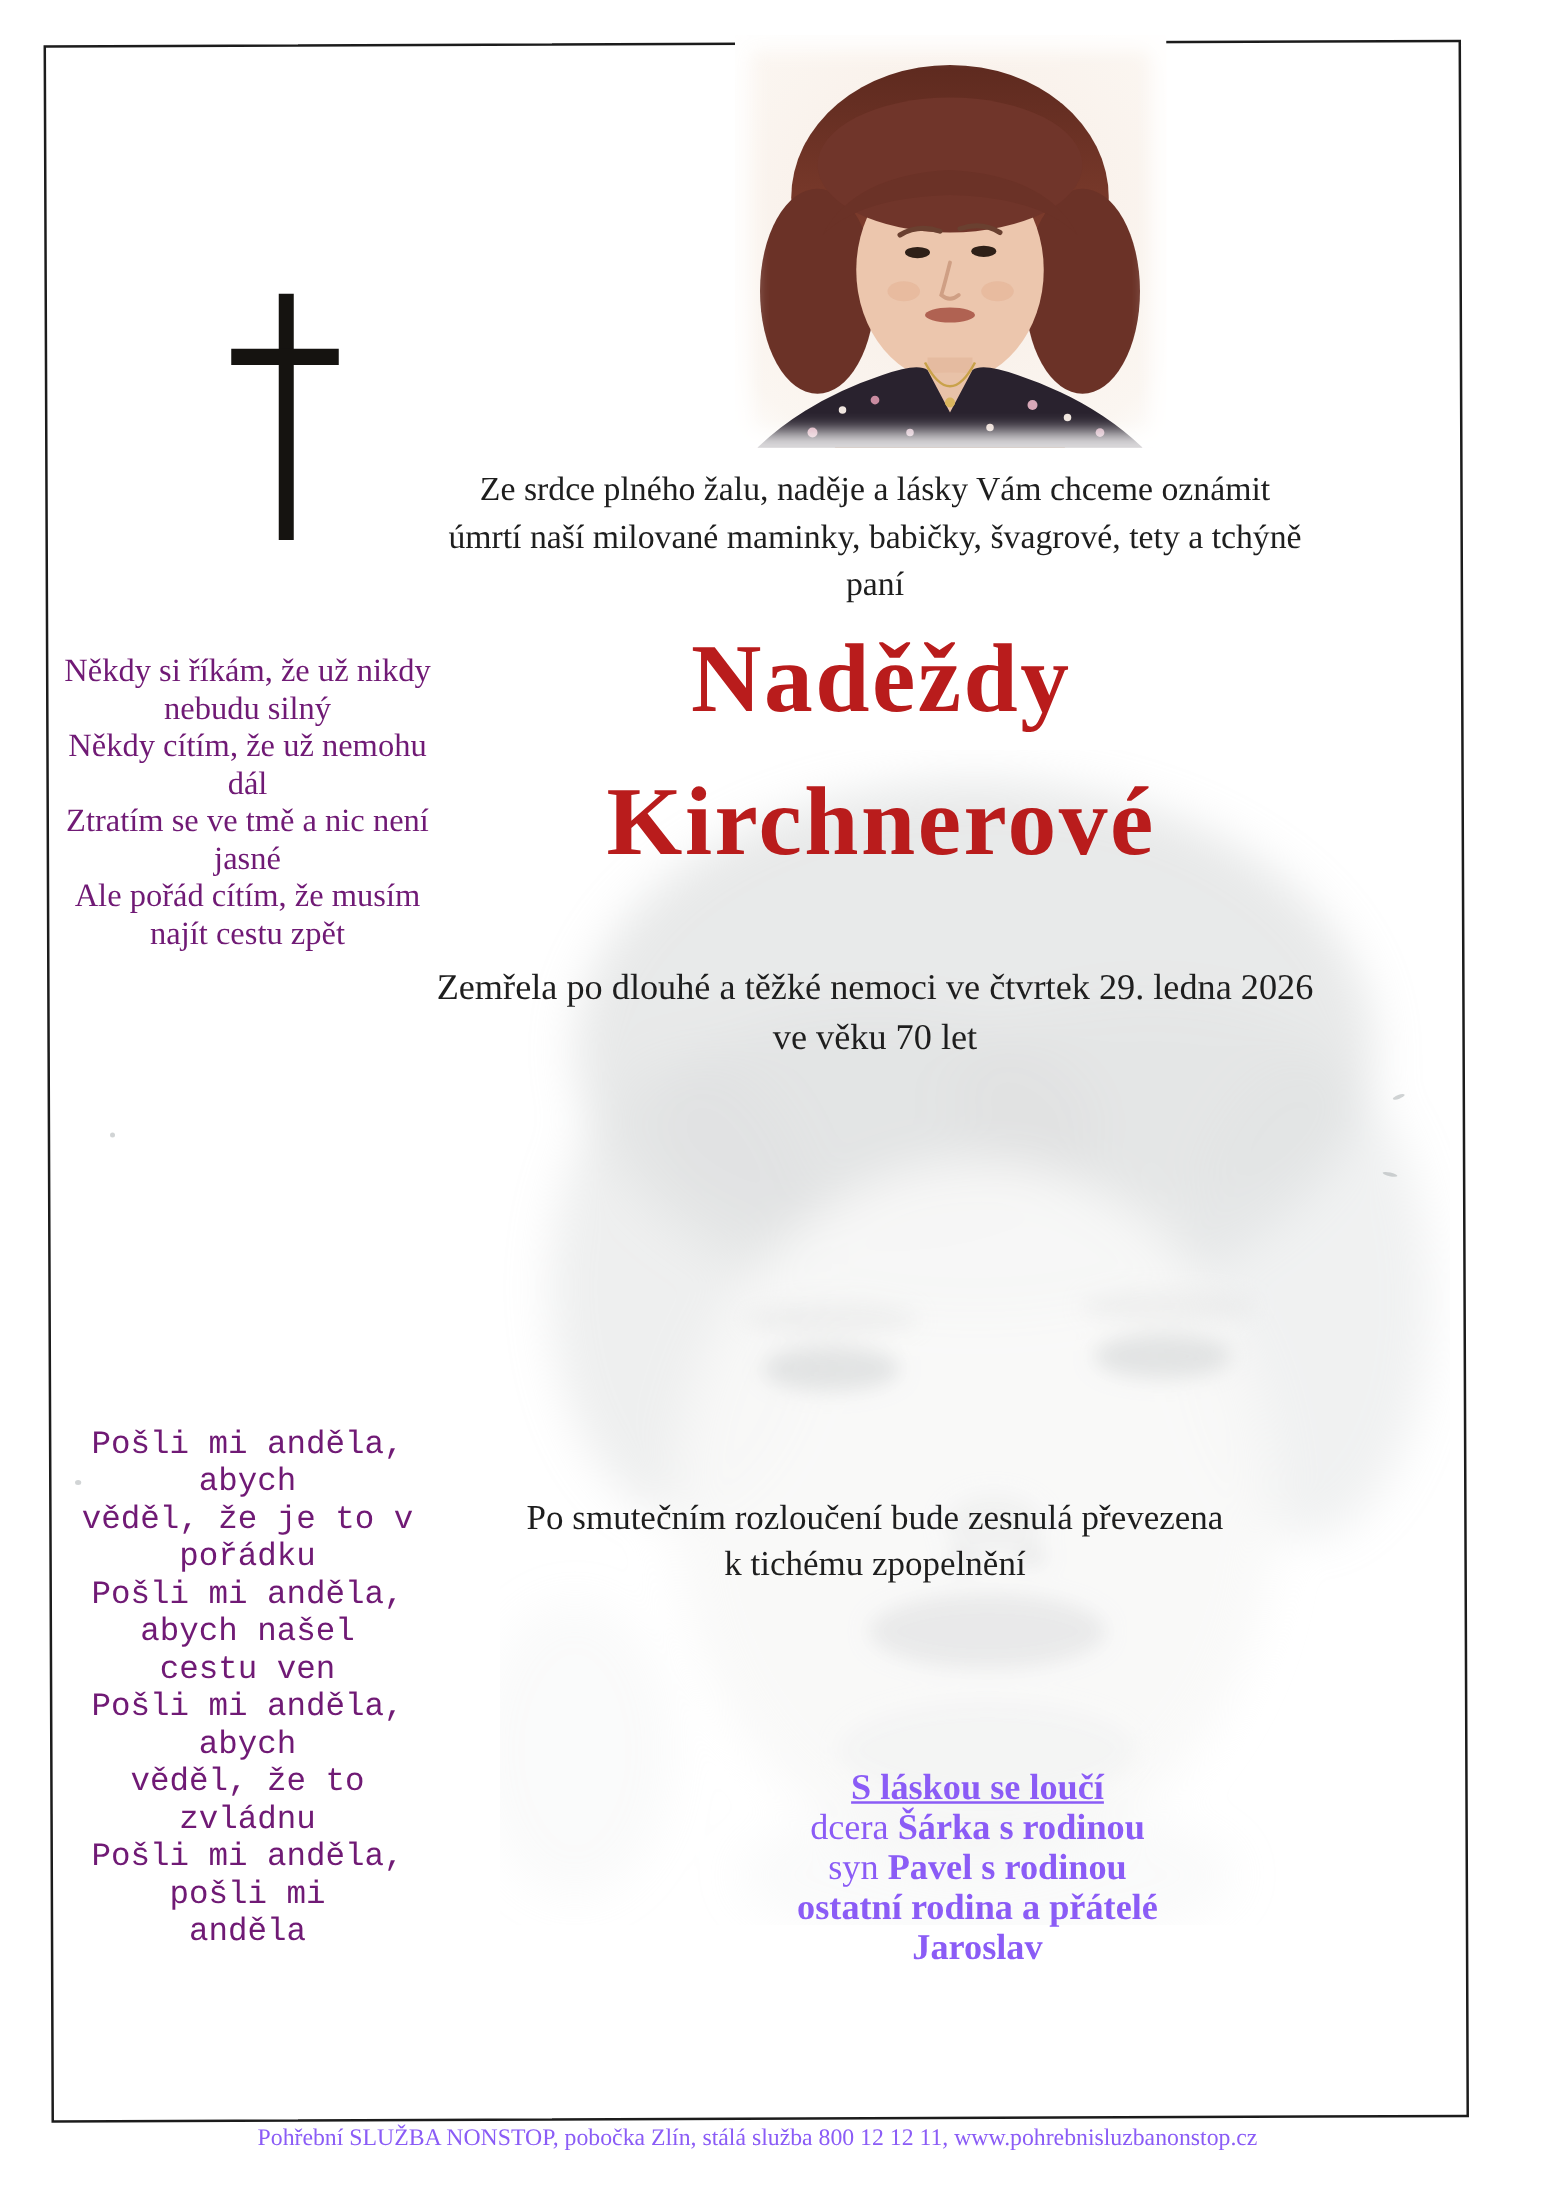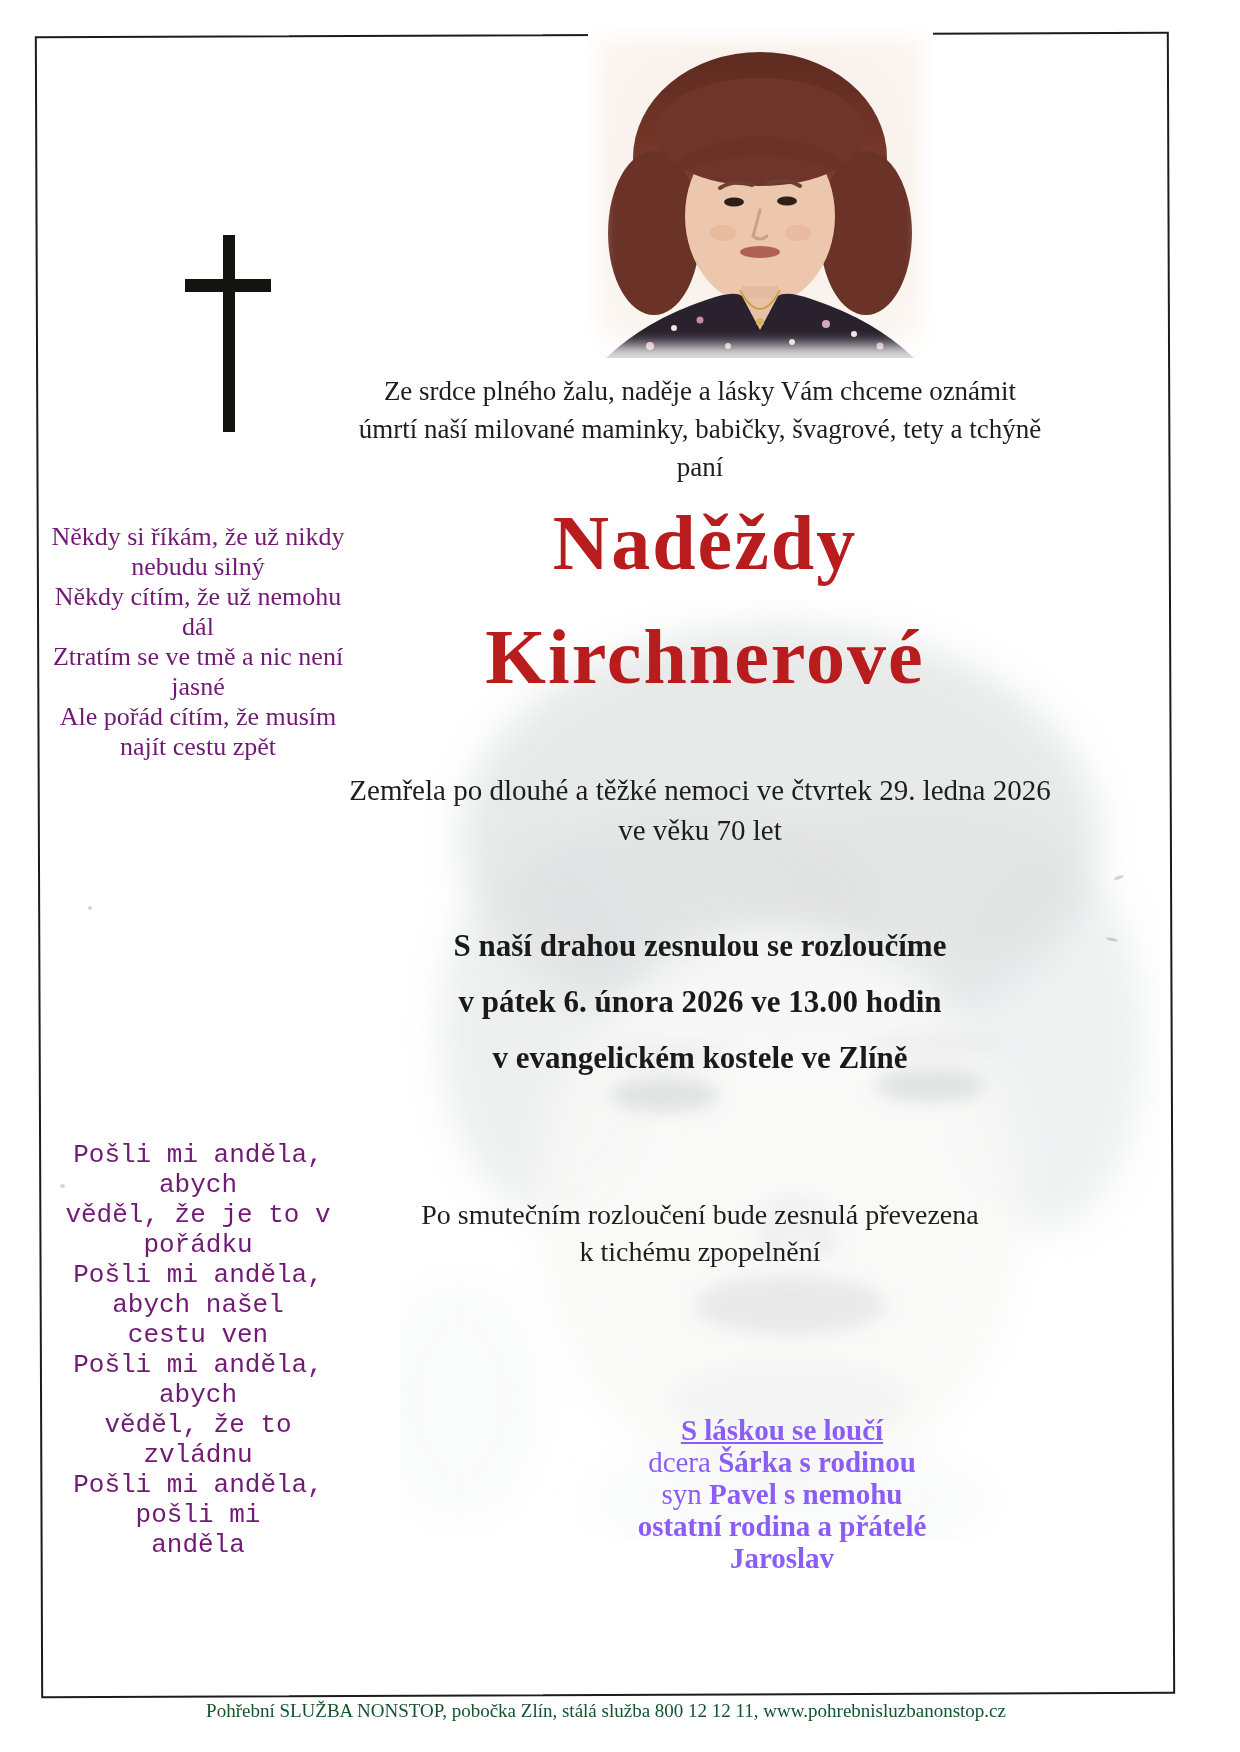--- a/index.html
+++ b/index.html
@@ -46,21 +46,21 @@
                font-size:28px; line-height:37px; text-align:center; white-space:pre-line; }
 
   
   .farewell { position:absolute; left:432px; top:1414px; width:700px; text-align:center;
               font-size:29px; line-height:32px; color:#8b5cf6; }
   .farewell .head { font-weight:bold; text-decoration:underline; }
   .farewell .b { font-weight:bold; }
 
   
   .footer { position:absolute; left:40px; top:1700px; width:1132px; text-align:center;
-            font-size:19px; color:#14532d; }
+            font-size:19px; color:#8b5cf6; }
 
   
   .speck { position:absolute; background:#9aa0a2; opacity:.45; border-radius:50%; }
   .sp1 { left:1114px; top:876px; width:10px; height:3px; transform:rotate(-20deg); }
   .sp2 { left:1106px; top:938px; width:12px; height:3px; transform:rotate(12deg); }
   .sp3 { left:88px;  top:906px; width:4px;  height:4px; }
   .sp4 { left:60px;  top:1184px; width:5px; height:4px; }
 </style>
 </head>
 <body>
@@ -173,33 +173,28 @@
   <div class="intro">Ze srdce plného žalu, naděje a lásky Vám chceme oznámit
 úmrtí naší milované maminky, babičky, švagrové, tety a tchýně
 paní</div>
 
   <div class="name-line name1">Naděždy</div>
   <div class="name-line name2">Kirchnerové</div>
 
   <div class="death">Zemřela po dlouhé a těžké nemoci ve čtvrtek 29. ledna 2026
 ve věku 70 let</div>
 
-  <div class="ceremony">
-    <div>S naší drahou zesnulou se rozloučíme</div>
-    <div>v pátek 6. února 2026 ve 13.00 hodin</div>
-    <div>v evangelickém kostele ve Zlíně</div>
-  </div>
 
   <div class="cremation">Po smutečním rozloučení bude zesnulá převezena
 k tichému zpopelnění</div>
 
   <div class="farewell">
     <div class="head">S láskou se loučí</div>
     <div><span>dcera </span><span class="b">Šárka s rodinou</span></div>
-    <div><span>syn </span><span class="b">Pavel s nemohu</span></div>
+    <div><span>syn </span><span class="b">Pavel s rodinou</span></div>
     <div class="b">ostatní rodina a přátelé</div>
     <div class="b">Jaroslav</div>
   </div>
 
   <div class="footer">Pohřební SLUŽBA NONSTOP, pobočka Zlín, stálá služba 800 12 12 11, www.pohrebnisluzbanonstop.cz</div>
 
   <div class="speck sp1"></div>
   <div class="speck sp2"></div>
   <div class="speck sp3"></div>
   <div class="speck sp4"></div>

